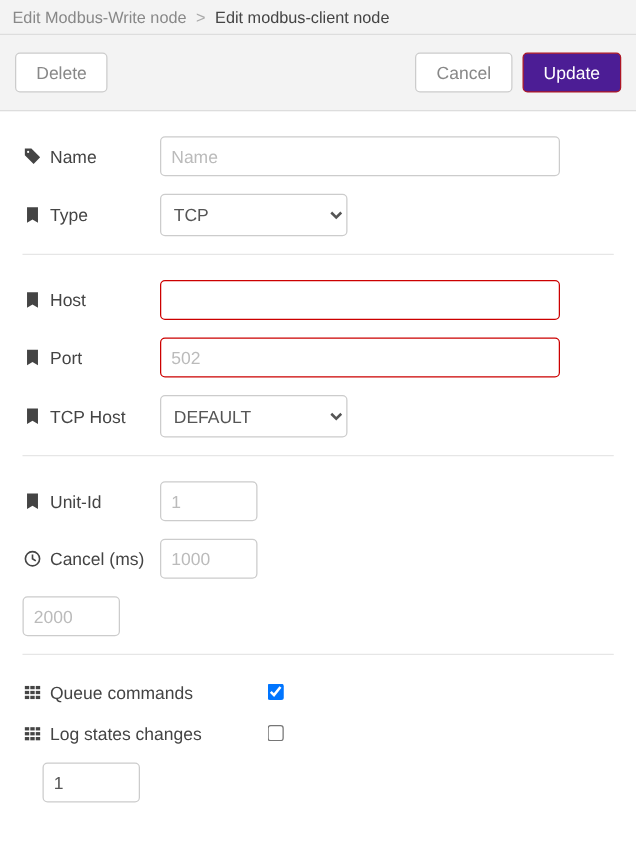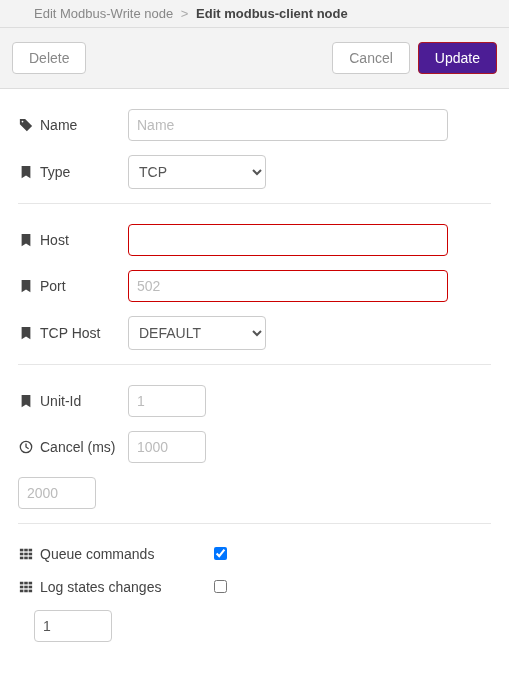--- a/index.html
+++ b/index.html
@@ -11,23 +11,23 @@
     background: #fff;
     width: 509px;
   }
   .breadcrumb {
     background: #f3f3f3;
     padding: 6px 10px;
     font-size: 13px;
     color: #888;
     border-bottom: 1px solid #ddd;
   }
-  .breadcrumb .link { color: #888; margin-left: 24px; }
+  .breadcrumb .link { color: #888; }
   .breadcrumb .sep { color: #aaa; padding: 0 4px; }
-  .breadcrumb .current { color: #444; font-weight: bold; }
+  .breadcrumb .current { color: #444; font-weight: normal; }
   .topbar {
     display: flex;
     padding: 14px 12px;
     justify-content: space-between;
     border-bottom: 1px solid #ddd;
     background: #f3f3f3;
   }
   .btn {
     display: inline-block;
     padding: 7px 16px;
@@ -79,21 +79,21 @@
   .row input.short { width: 78px; }
   .row input.invalid { border-color: #c00; }
   .row input::placeholder { color: #bbb; }
   .row select {
     border: 1px solid #ccc;
     border-radius: 4px;
     padding: 6px 6px;
     font-size: 14px;
     color: #555;
     background: #fff;
-    width: 138px;
+    width: 150px;
     height: 34px;
   }
   hr.sep {
     border: none;
     border-top: 1px solid #e6e6e6;
     margin: 14px 0 20px 0;
   }
   .row.checkbox label.lbl { width: 180px; flex: 0 0 180px; }
   .row.checkbox input[type=checkbox] { margin-left: 16px; }
   .row.queue label.lbl { width: 180px; flex: 0 0 180px; }

